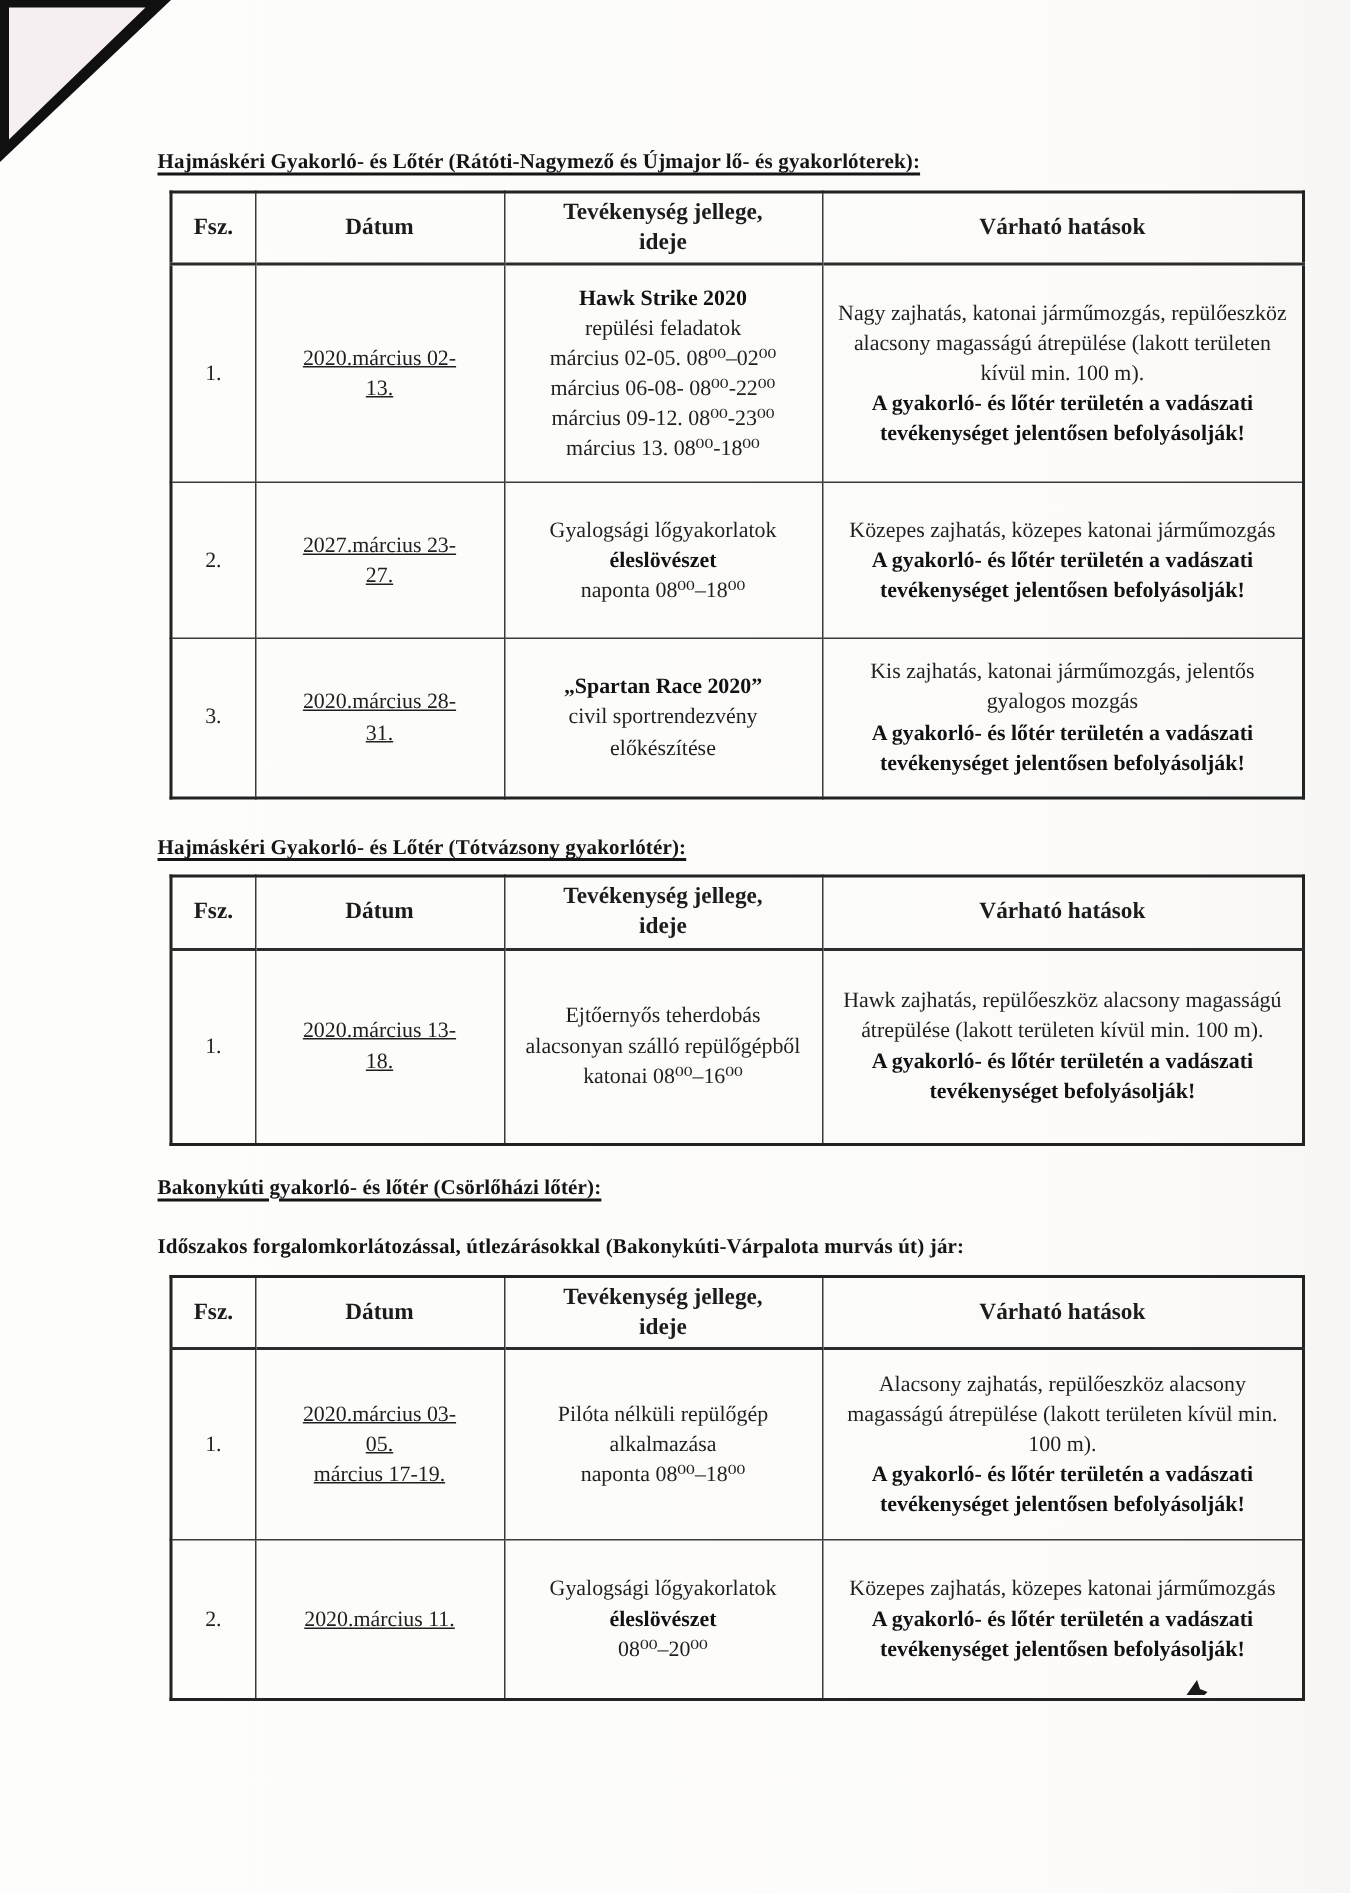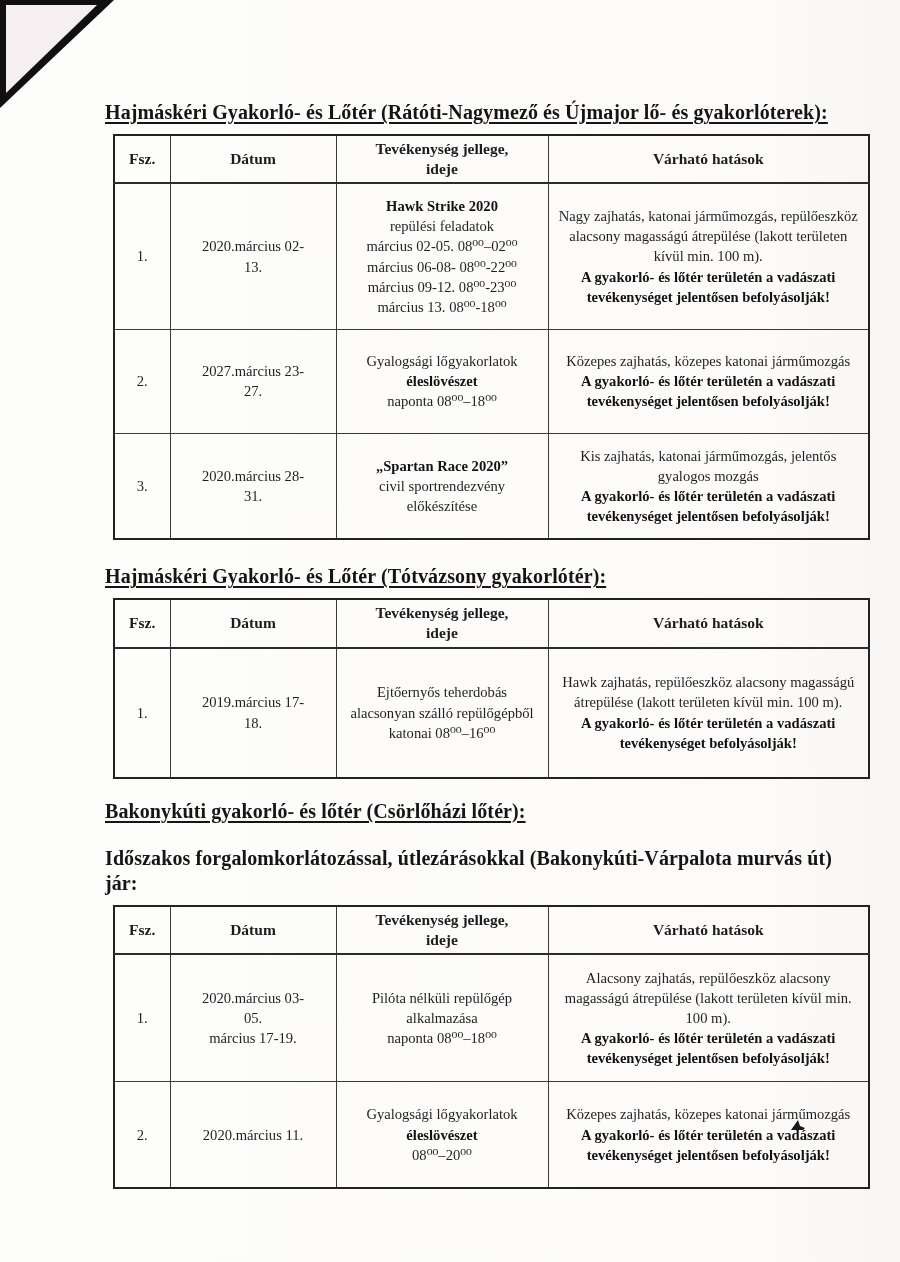--- a/index.html
+++ b/index.html
@@ -10,21 +10,21 @@
   }
   .page{
     position:relative;width:900px;height:1262px;overflow:hidden;
     background:linear-gradient(90deg,#fdfdfc 0%,#fcfbfa 85%,#f7f6f4 100%);
     color:#1c1c1c;
   }
   .corner-artifact{position:absolute;top:0;left:0;}
   .ink-mark{position:absolute;left:790px;top:1118px;}
   .content{position:absolute;left:105px;top:100px;width:735px;}
   .hd{
-    font-weight:bold;font-size:20px;line-height:1.25;margin:0;
+    font-weight:bold;font-size:14px;line-height:1.25;margin:0;
     color:#151515;letter-spacing:.1px;
   }
   .u{text-decoration:underline;text-decoration-thickness:1.6px;text-underline-offset:2.5px;}
   .sec-gap-1{margin-top:24px;}
   .sec-gap-2{margin-top:20px;}
   .sec-gap-3{margin-top:22px;}
   .body-line{margin-top:3px;}
   .tbl{
     border-collapse:collapse;table-layout:fixed;width:718px;
     margin:9px 0 0 8px;border:2.4px solid #222;
@@ -34,21 +34,21 @@
     padding:3px 8px;overflow:hidden;
   }
   .tbl th{font-size:15.5px;font-weight:bold;white-space:pre-line;line-height:1.3;}
   .tbl thead tr{height:46px;}
   .tbl thead th{border-bottom:2.6px solid #2c2c2c;}
   .tbl td{font-size:14.6px;line-height:1.38;color:#1f1f1f;}
   .c-fsz{width:56px;}
   .c-datum{width:166px;}
   .c-act{width:212px;}
   .c-eff{width:321px;margin-left:36px;}
-  td.c-datum{white-space:pre-line;}
+  td.c-datum{white-space:pre-line;text-decoration:underline;}
   .b{font-weight:bold;color:#121212;}
   
   .t-ratoti tbody tr:nth-child(1){height:146px;}
   .t-ratoti tbody tr:nth-child(2){height:104px;}
   .t-ratoti tbody tr:nth-child(3){height:106px;}
   .t-totvazsony tbody tr:nth-child(1){height:130px;}
   .t-murvas tbody tr:nth-child(1){height:128px;}
   .t-murvas tbody tr:nth-child(2){height:106px;}
 </style>
 </head>
@@ -144,21 +144,21 @@
             <th>Fsz.</th>
             <th>Dátum</th>
             <th>Tevékenység jellege,
 ideje</th>
             <th>Várható hatások</th>
           </tr>
         </thead>
         <tbody>
             <tr>
               <td class="c-fsz">1.</td>
-              <td class="c-datum">2019.március 17-
+              <td class="c-datum">2020.március 13-
 18.</td>
               <td class="c-act">
                 <div>Ejtőernyős teherdobás alacsonyan szálló repülőgépből</div>
                 <div>katonai 08⁰⁰–16⁰⁰</div>
               </td>
               <td class="c-eff">
                 <div>Hawk zajhatás, repülőeszköz alacsony magasságú átrepülése (lakott területen kívül min. 100 m).</div>
                 <div class="b">A gyakorló- és lőtér területén a vadászati tevékenységet befolyásolják!</div>
               </td>
             </tr>

